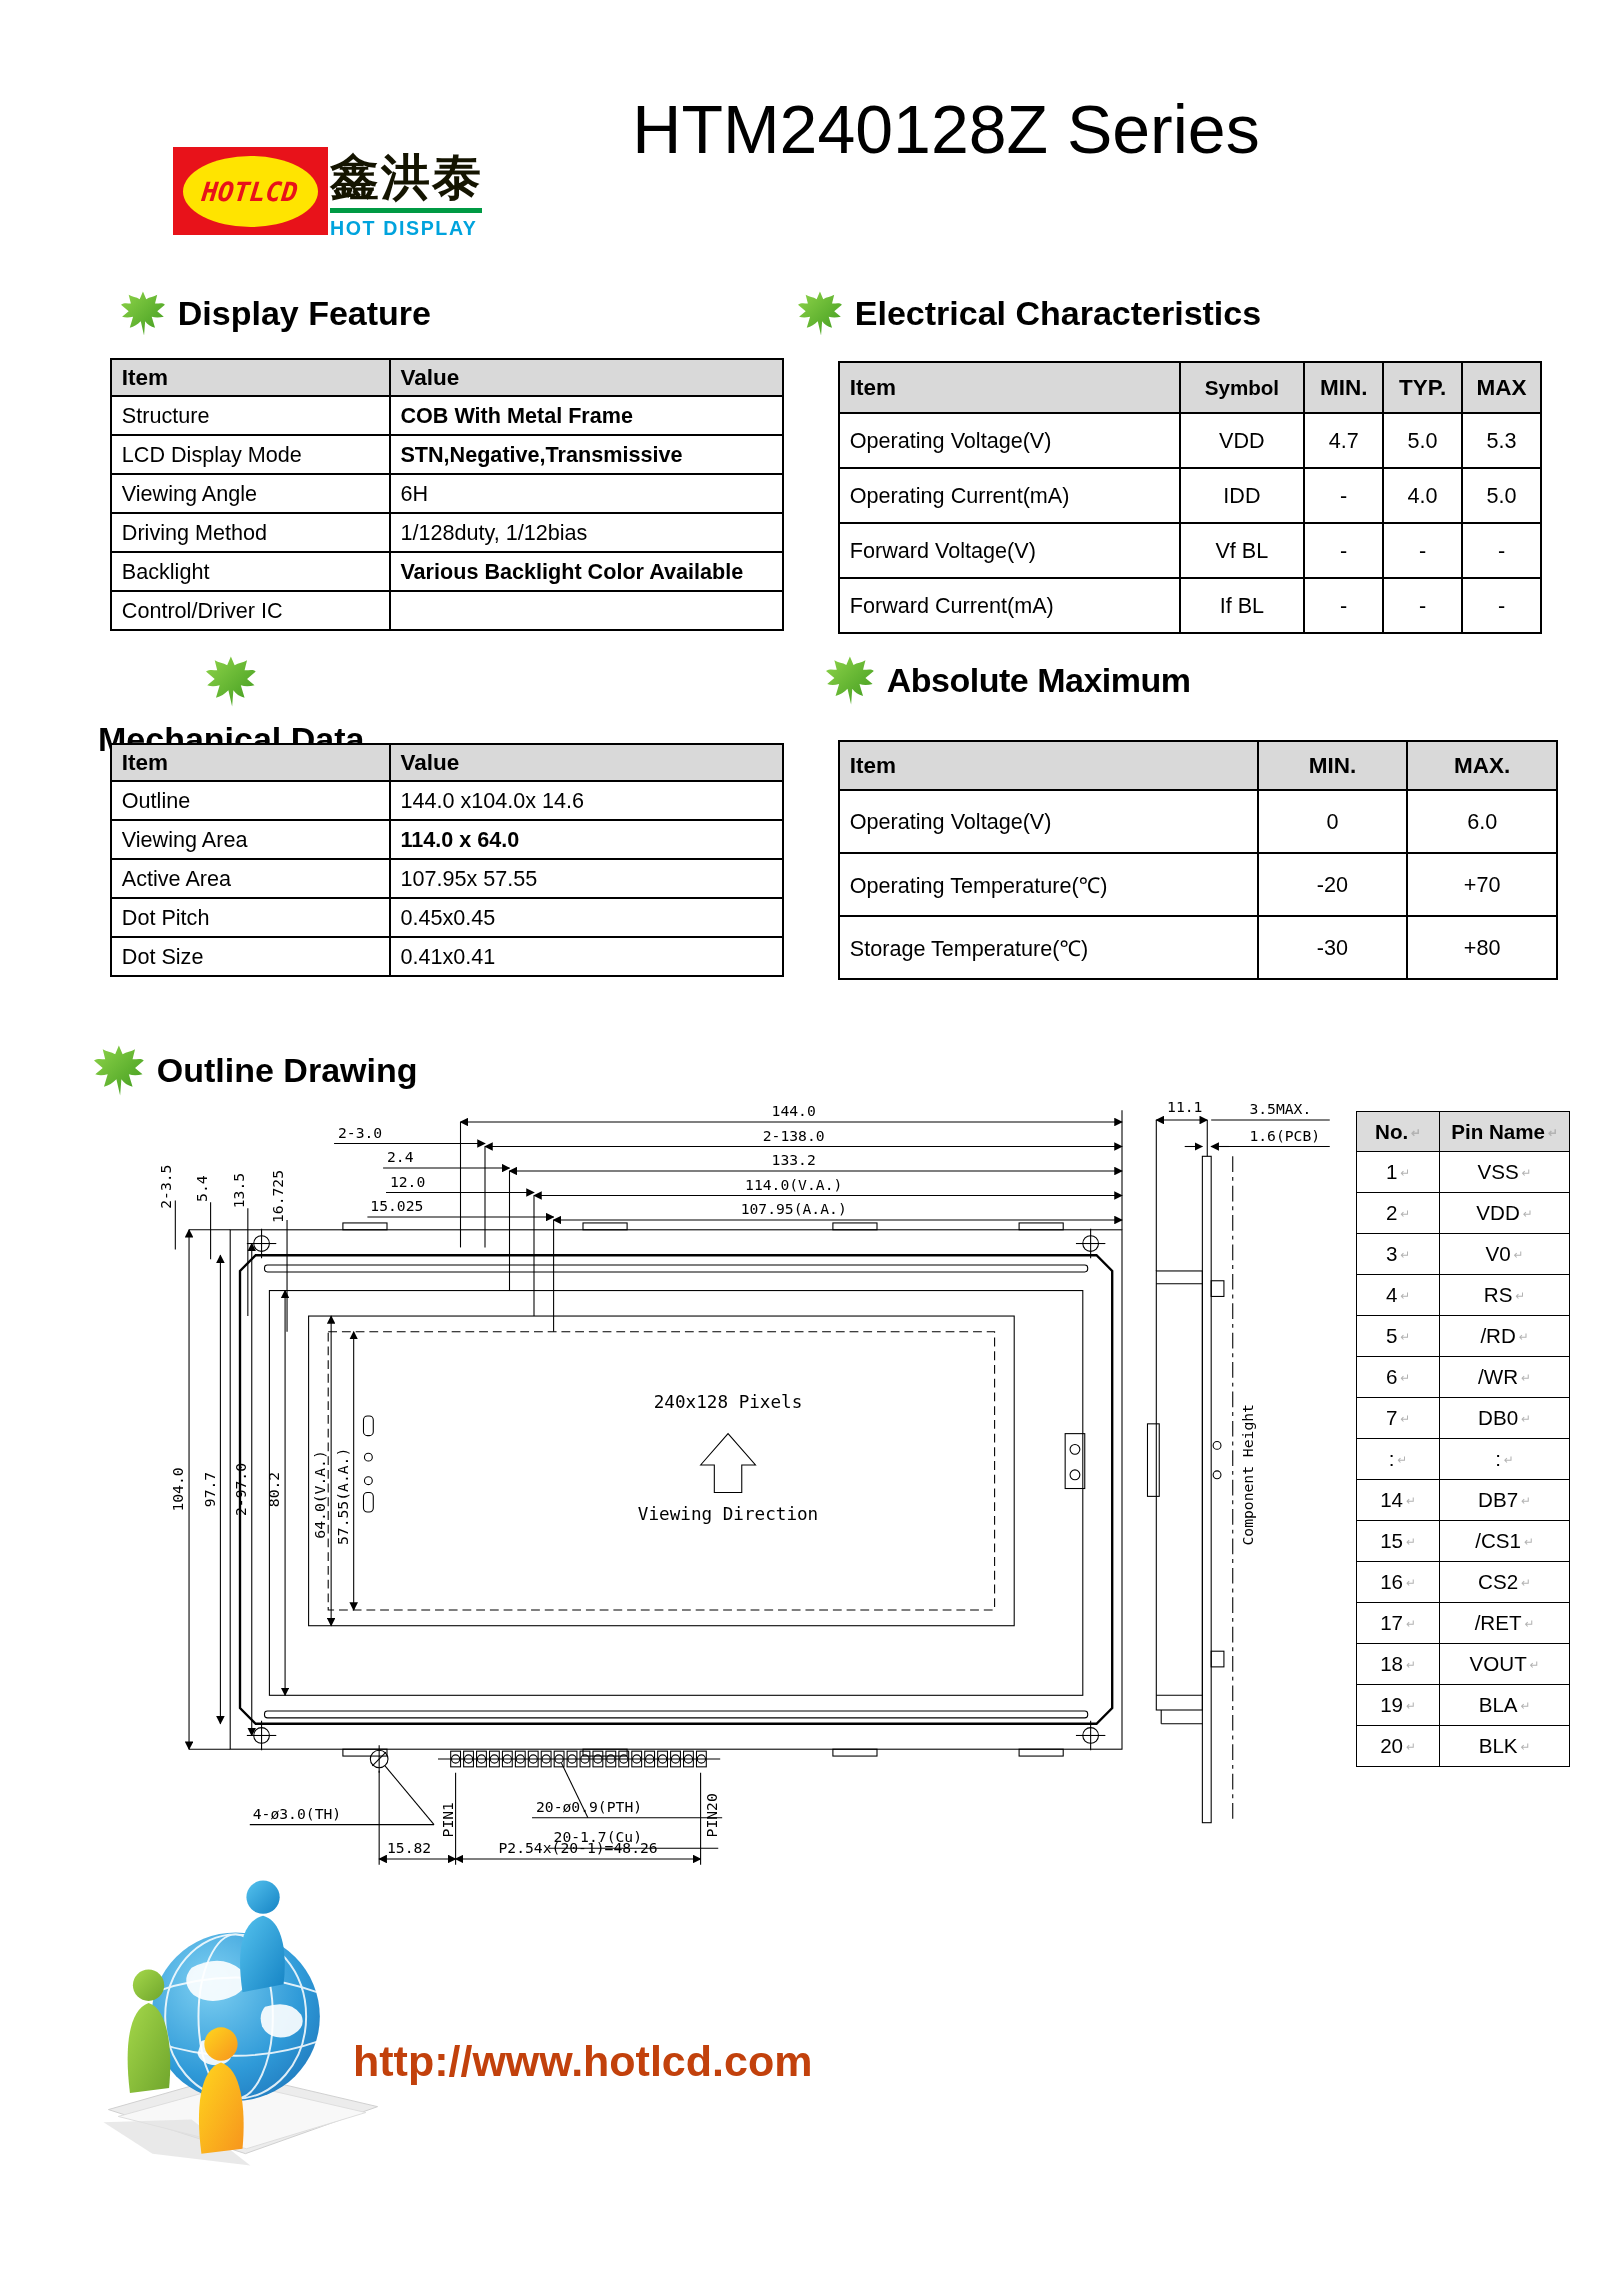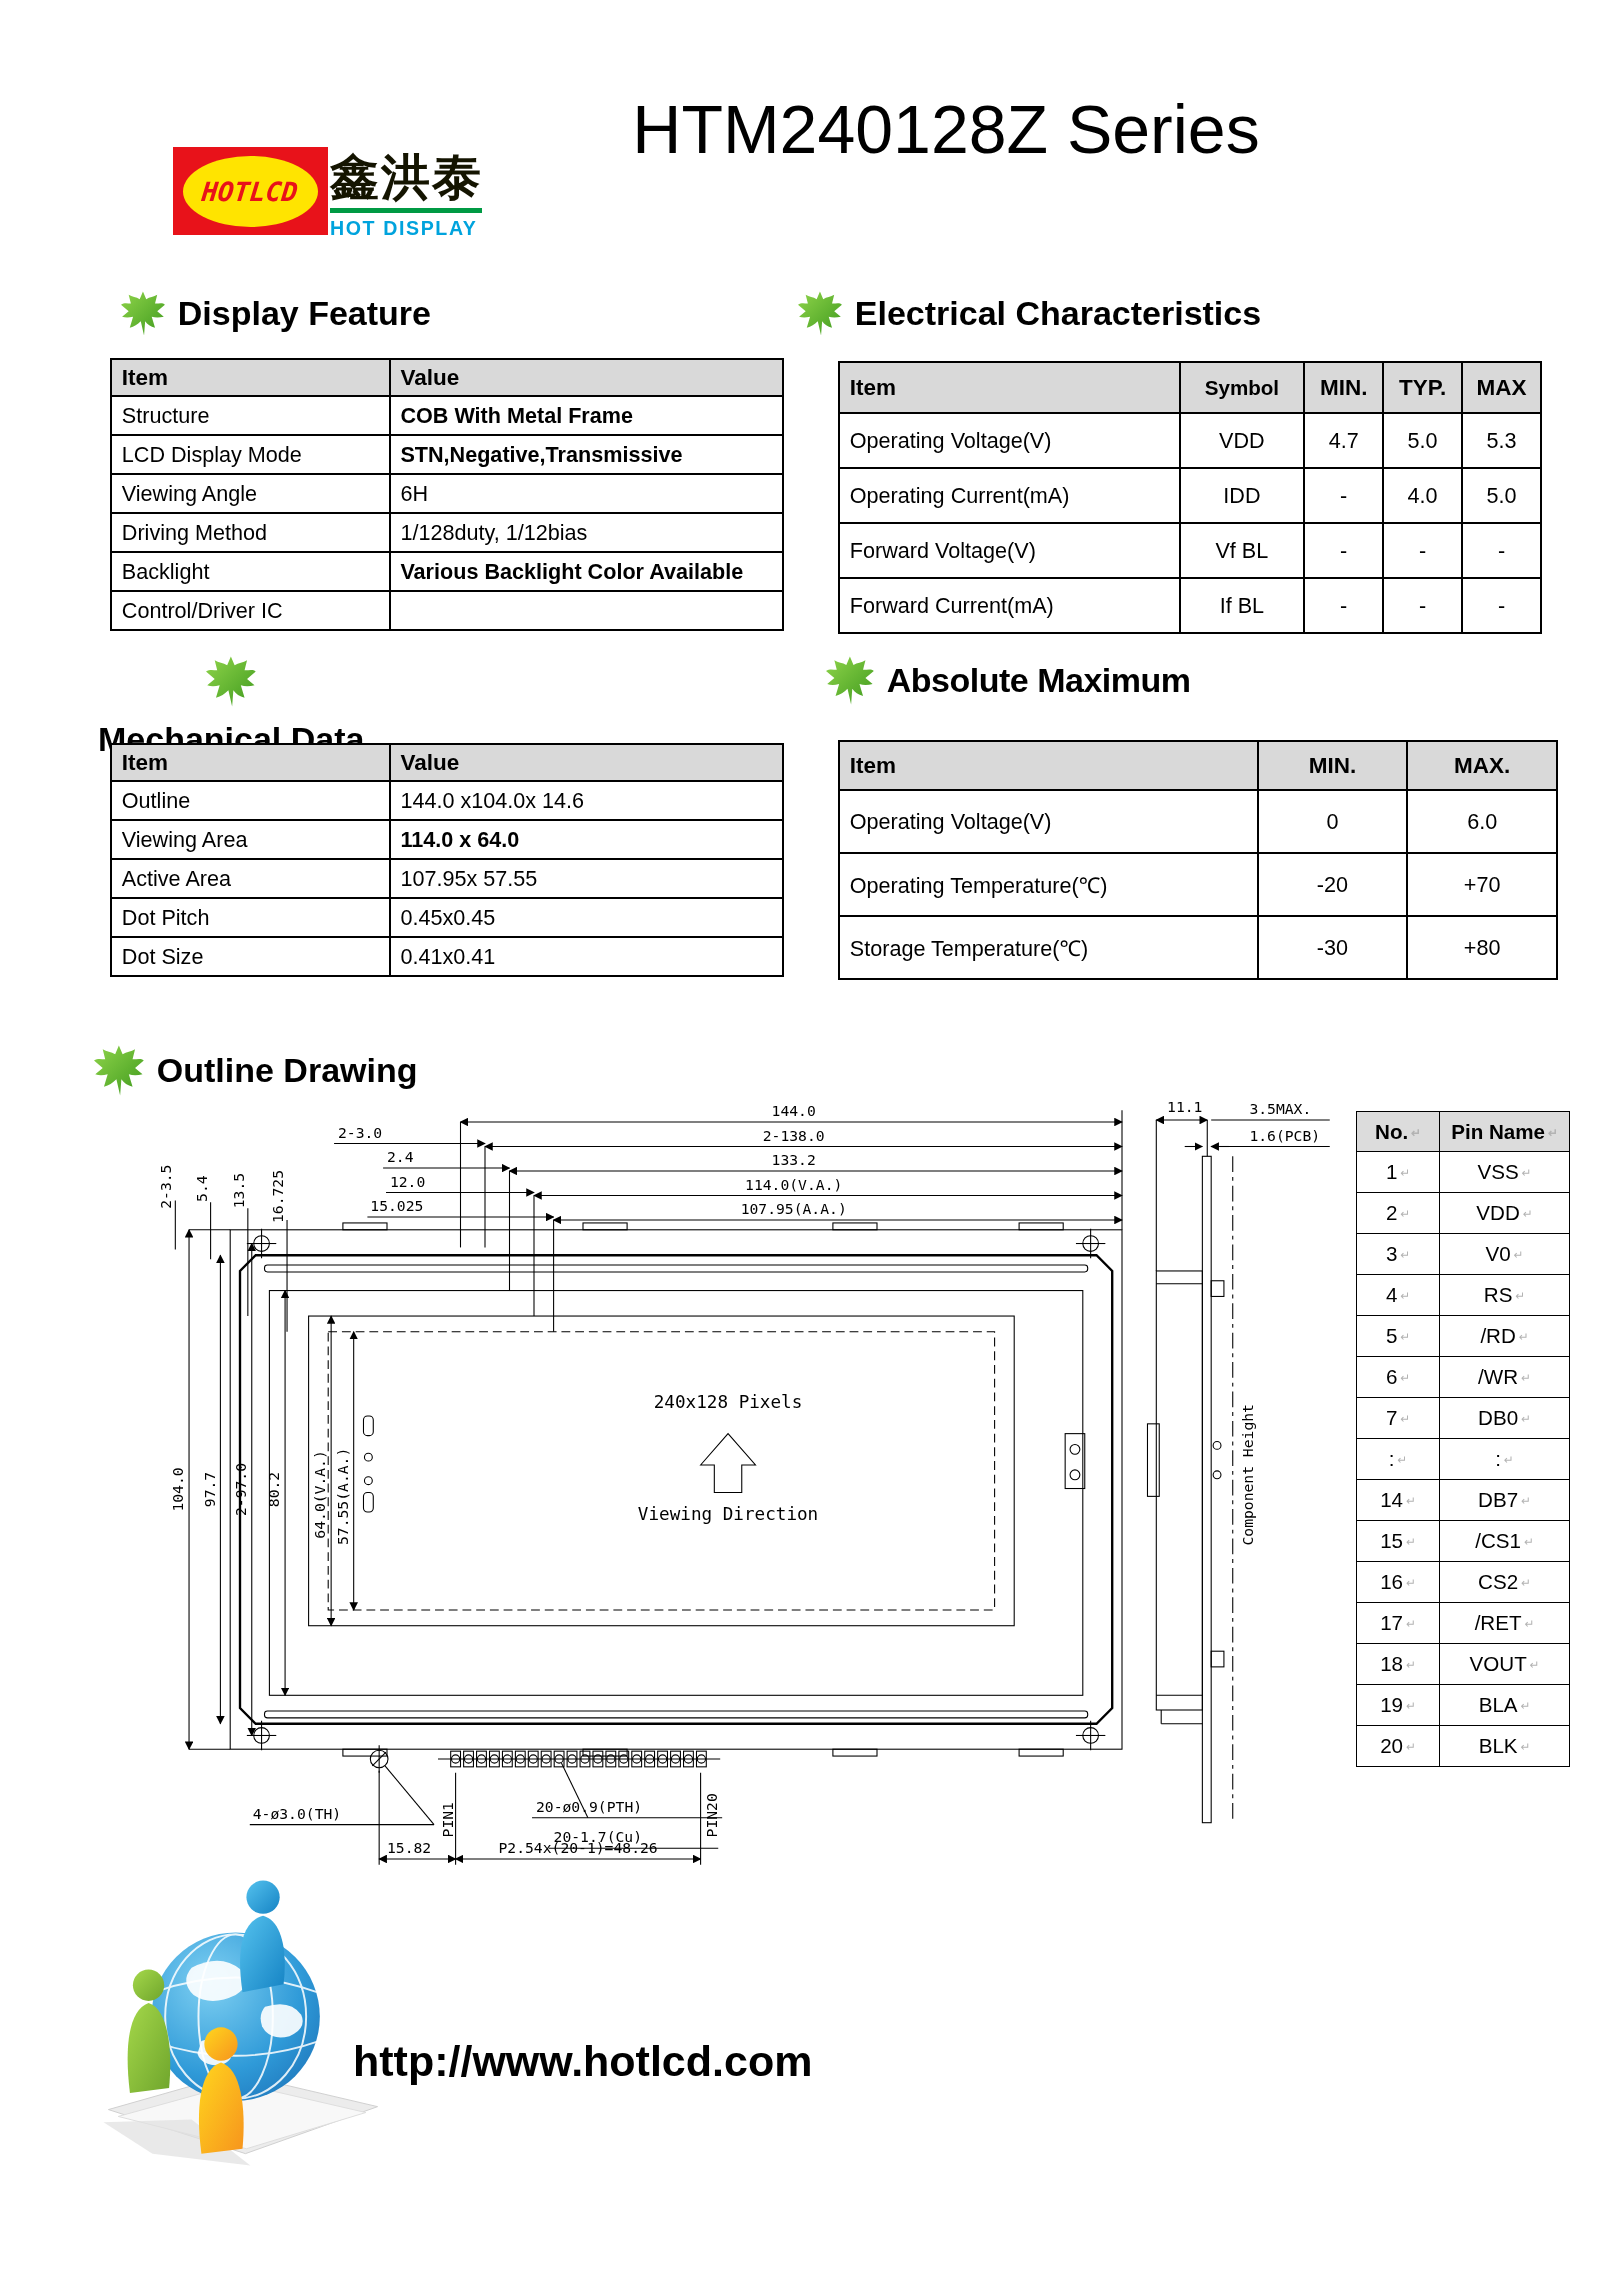--- a/index.html
+++ b/index.html
@@ -53,21 +53,21 @@
   
   svg.drawing{position:absolute;left:93px;top:1063px;}
   svg.drawing .ln{stroke:#000;stroke-width:1.1;fill:none;}
   svg.drawing .thick{stroke-width:2.4;}
   svg.drawing .dash{stroke-dasharray:16 5 4 5;}
   svg.drawing .dash2{stroke-dasharray:9 5;}
   svg.drawing text{font-family:"DejaVu Sans Mono",monospace;font-size:15px;fill:#000;}
   svg.drawing text.big{font-size:18px;}
   
   .footer-url{position:absolute;left:353px;top:2037px;font-size:43px;font-weight:bold;
-        letter-spacing:0px;color:#000000;text-decoration:none;}
+        letter-spacing:0px;color:#c2410c;text-decoration:none;}
   #footer-logo{position:absolute;left:74px;top:1860px;}
 </style>
 </head>
 <body>
 
 <div class="page">
 
   <svg width="0" height="0" style="position:absolute">
     <defs>
       <linearGradient id="leafg" x1="0" y1="0" x2="1" y2="1">

